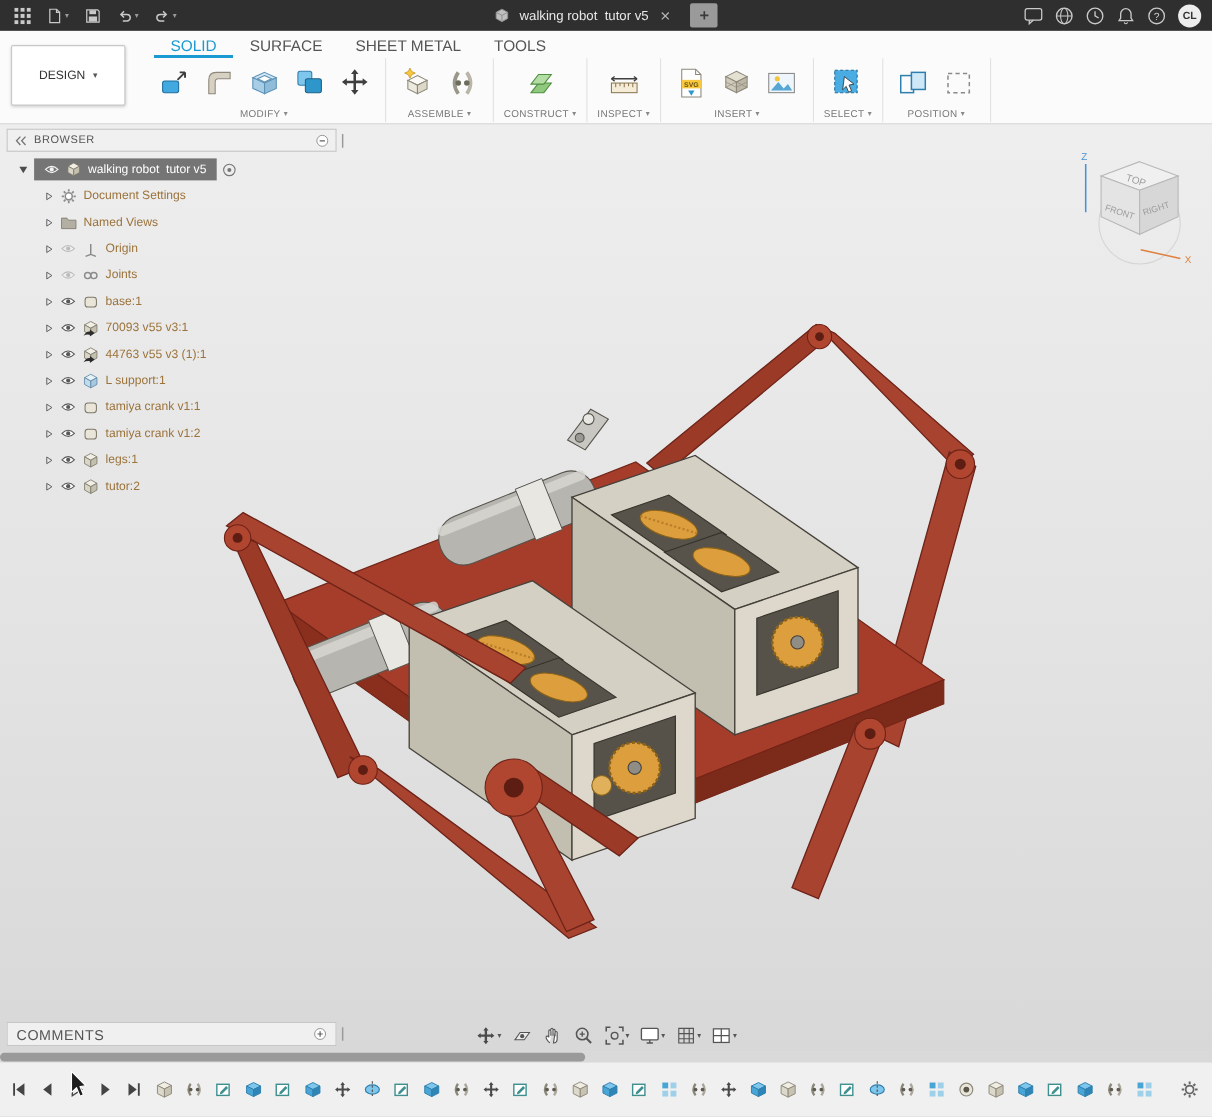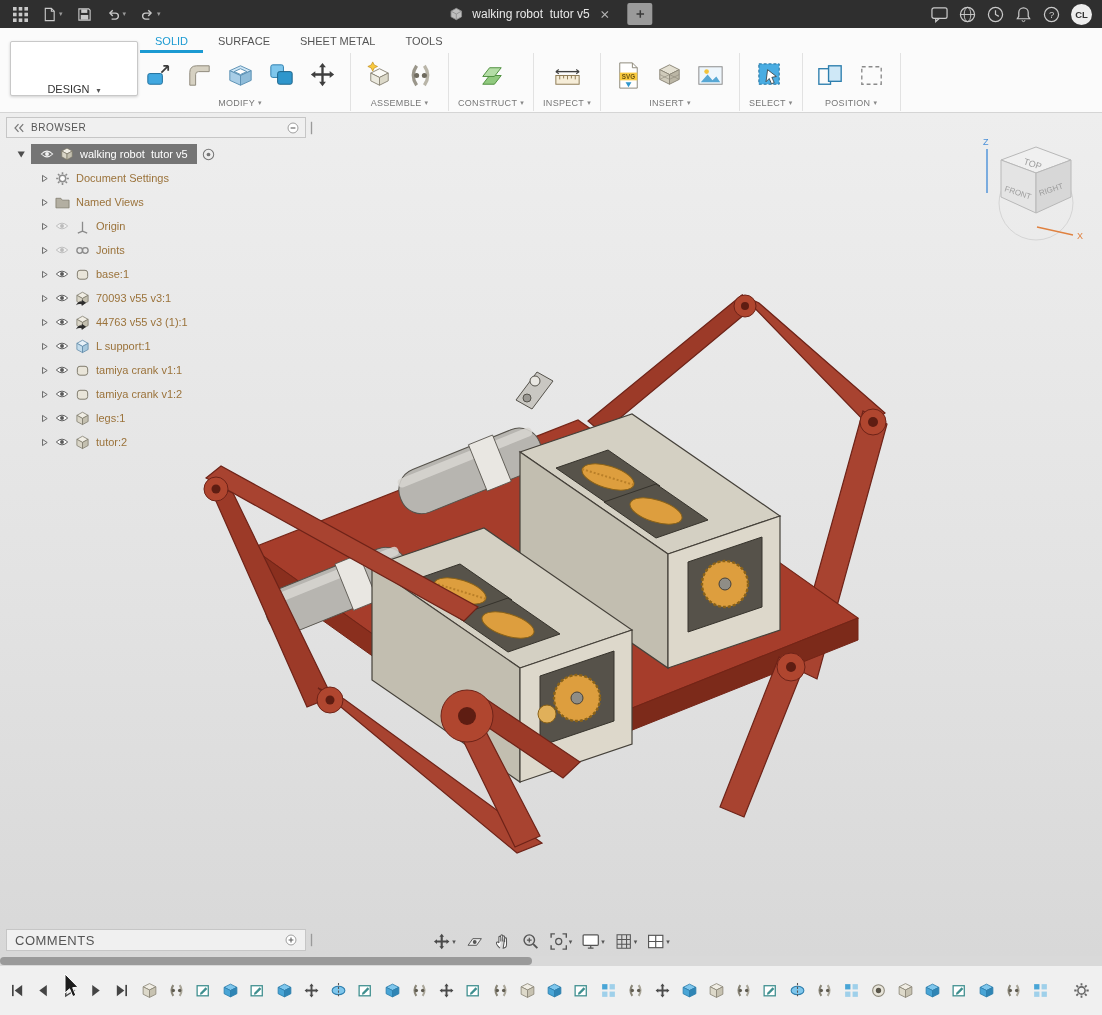--- a/index.html
+++ b/index.html
@@ -21,24 +21,24 @@
 .close-btn svg{width:9px;height:9px}
 .newtab{width:25px;height:22px;background:#9a9a9a;border-radius:2px;display:flex;align-items:center;justify-content:center;margin-left:16px}
 .newtab svg{width:10px;height:10px}
 .tb-right{position:absolute;right:10px;display:flex;align-items:center;gap:11px}
 .tb-right .tbi{padding:0}
 .tb-right .tbi svg{width:17px;height:17px}
 .avatar{width:21px;height:21px;border-radius:50%;background:#ededed;color:#333;font-size:9.5px;font-weight:bold;display:flex;align-items:center;justify-content:center}
 
 
 .ribbon{position:absolute;top:28px;left:0;width:1102px;height:85px;background:#fbfbfb;border-bottom:1px solid #d5d5d5;z-index:40}
-.design-btn{position:absolute;left:10px;top:13px;width:128px;height:55px;background:#fff;border:1px solid #c8c8c8;border-radius:2px;box-shadow:0 1px 3px rgba(0,0,0,.18);display:flex;align-items:flex-end;justify-content:center;gap:7px;font-size:11px;color:#333}
+.design-btn{position:absolute;left:10px;top:13px;width:104px;height:55px;background:#fff;border:1px solid #c8c8c8;border-radius:2px;box-shadow:0 1px 3px rgba(0,0,0,.18);display:flex;align-items:center;justify-content:center;gap:7px;font-size:11px;color:#333}
 .dcaret{font-size:8px;color:#555}
 .ribbon-tabs{position:absolute;left:140px;top:0;height:25px;display:flex;align-items:stretch}
-.rtab{padding:0 15px;font-size:11px;color:#555;display:flex;align-items:center}
+.rtab{padding:0 15px;font-size:14px;color:#555;display:flex;align-items:center}
 .rtab.active{color:#1b9ad2;box-shadow:inset 0 -3px 0 #1b9ad2}
 .ribbon-groups{position:absolute;left:130px;top:25px;bottom:1px;display:flex}
 .tgroup{display:flex;flex-direction:column;align-items:center;padding:1px 9px 0;border-right:1px solid #e2e2e2}
 .gicons{display:flex;align-items:center;gap:3px;height:42px}
 .tbtn{width:38px;height:38px;display:flex;align-items:center;justify-content:center;border-radius:2px}
 .tbtn svg{width:33px;height:33px}
 .glabel{font-size:9px;color:#777;letter-spacing:.3px;display:flex;align-items:center;gap:3px;margin-top:2px}
 .glabel .caret{font-size:7px;color:#888}
 
 

